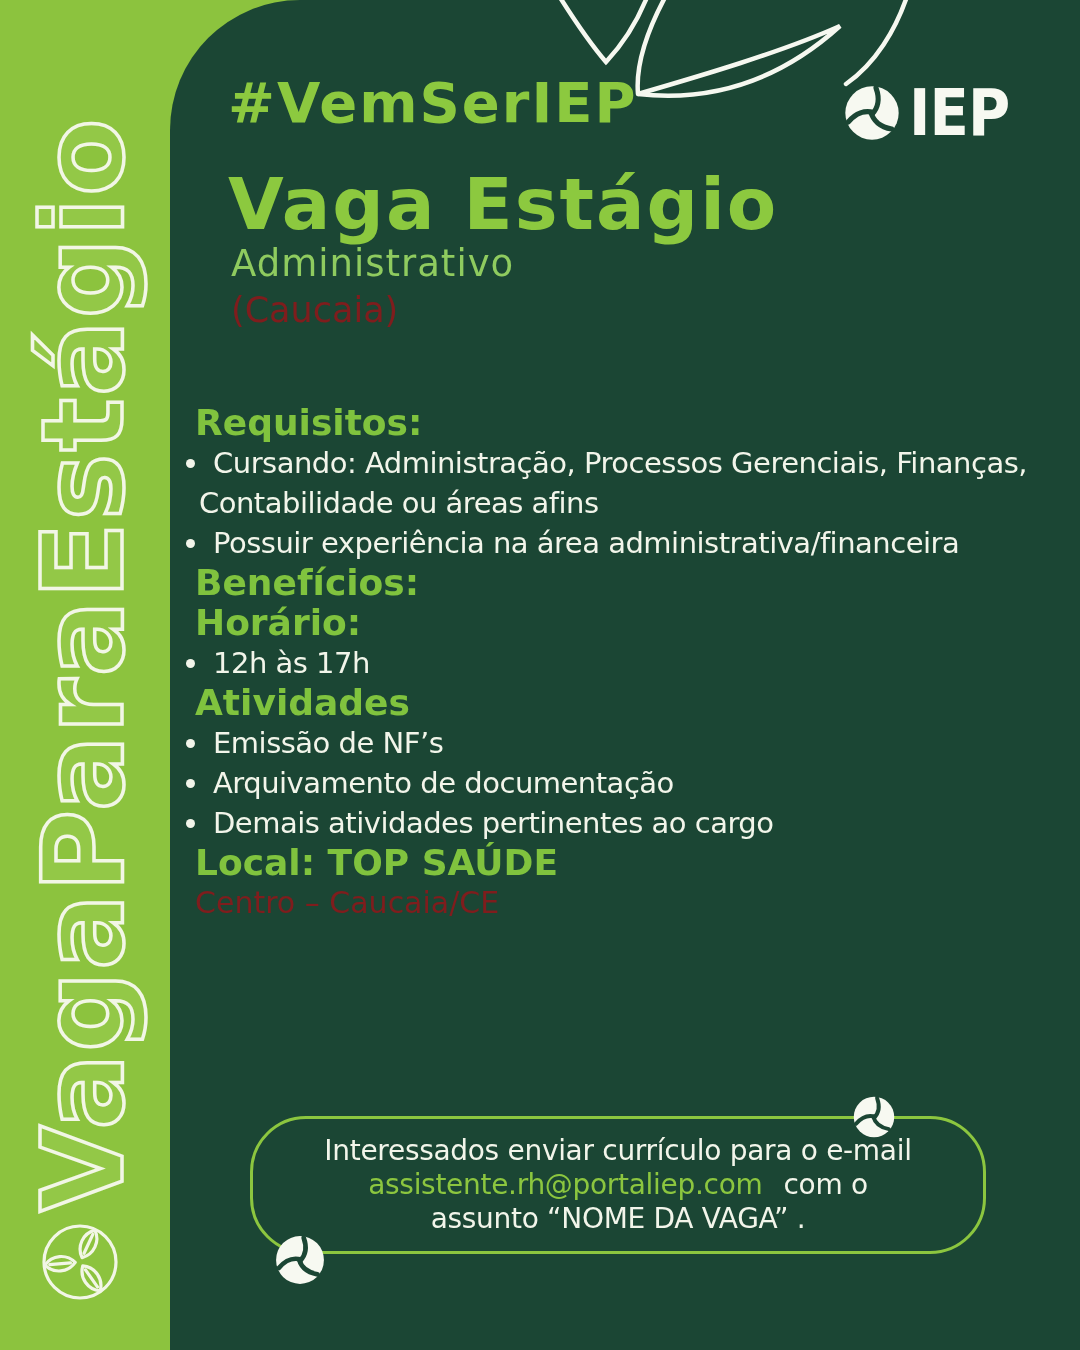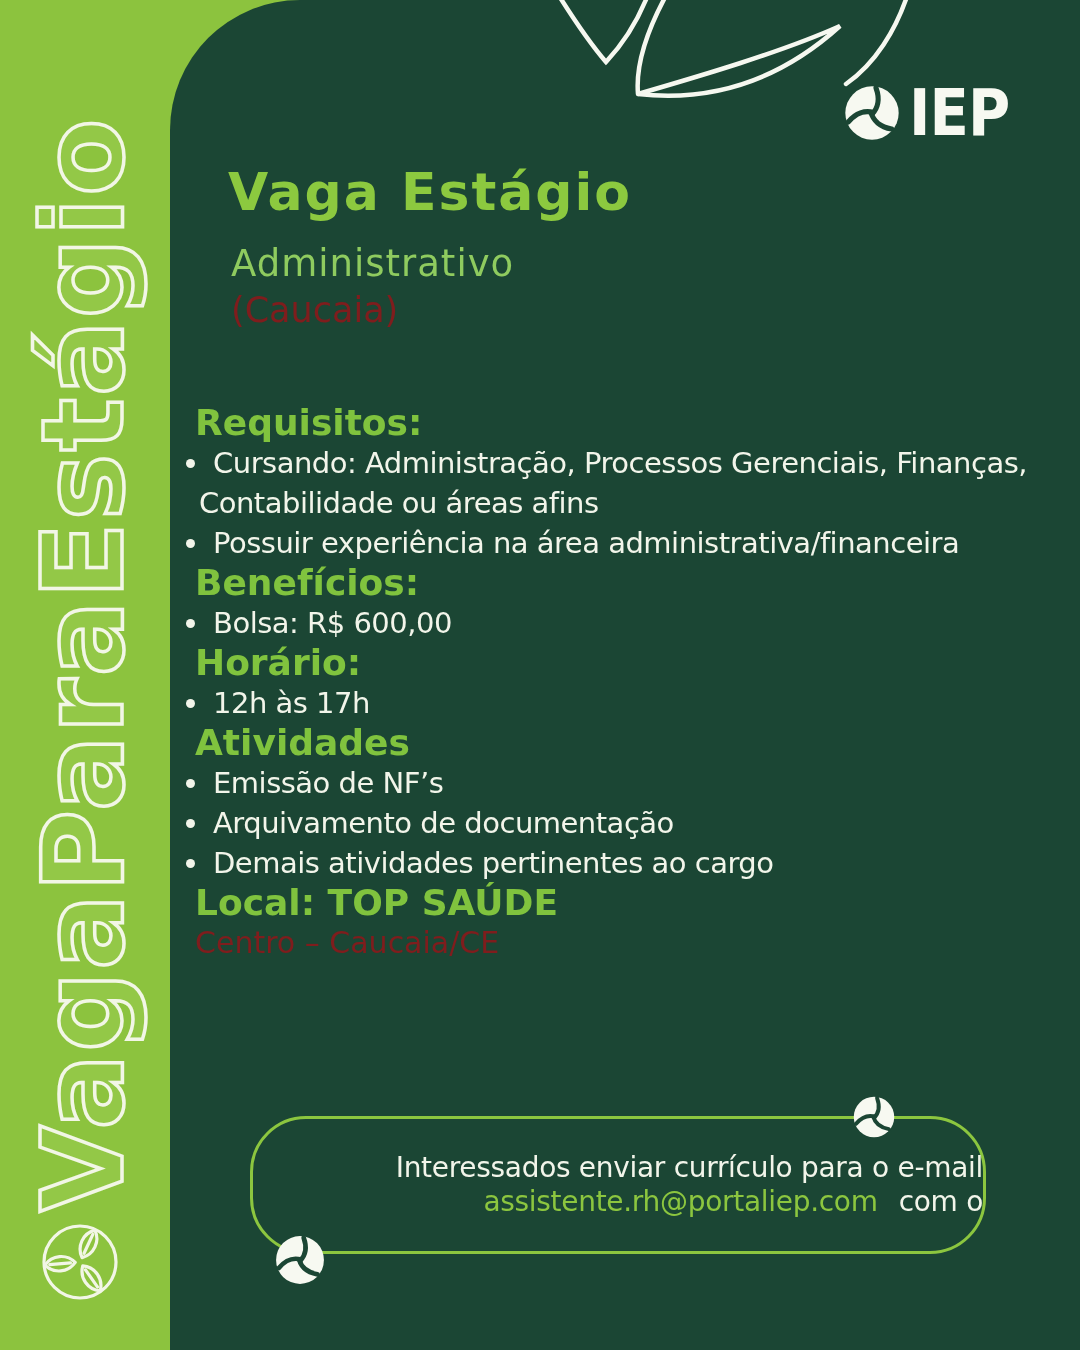--- a/index.html
+++ b/index.html
@@ -29,21 +29,21 @@
   
   .deco-leaves { position:absolute; left:510px; top:0; width:580px; height:170px; }
   .logo { position:absolute; left:843px; top:84px; display:flex; align-items:flex-end; }
   .logo-icon { width:58px; height:58px; }
   .logo-word {
     margin-left:8px; font-weight:bold; font-size:64px; line-height:58px;
     letter-spacing:-1px; color:#F7F9F1; display:inline-block; transform:scaleX(.9);
     transform-origin:left center;
   }
   .hashtag { position:absolute; left:228px; top:70px; font-weight:bold; font-size:56px; letter-spacing:2px; color:#8CC93F; }
-  .title    { position:absolute; left:228px; top:162px; font-weight:bold; font-size:52px; letter-spacing:2px; color:#8CC93F; }
+  .title    { position:absolute; left:228px; top:162px; font-weight:bold; font-size:72px; letter-spacing:2px; color:#8CC93F; }
   .subtitle { position:absolute; left:231px; top:242px; font-size:37px; letter-spacing:1px; color:#8FCB5F; }
   .location { position:absolute; left:231px; top:290px; font-size:35px; font-weight:500; color:#7f1d1d; }
 
   
   .content  { position:absolute; left:183px; top:403px; width:897px; }
   .content h3 {
     margin:0 0 0 12px; font-size:36px; line-height:40px;
     font-weight:bold; color:#80C33E; letter-spacing:0;
   }
   .blist { list-style:none; margin:0; padding:0; }
@@ -55,21 +55,21 @@
     content:""; position:absolute; left:3px; top:16px;
     width:9px; height:9px; border-radius:50%; background:#F2F5EA;
   }
   .addr { margin-left:12px; font-size:30px; line-height:40px; color:#7f1d1d; }
 
   
   .contact-box {
     position:absolute; left:250px; top:1116px; width:730px; height:132px;
     border:3px solid #8CC63F; border-radius:56px;
     display:flex; flex-direction:column; justify-content:center;
-    text-align:right; color:#F2F5EA;
+    text-align:center; color:#F2F5EA;
   }
   .c-line { font-size:28px; line-height:34px; letter-spacing:-0.3px; }
   .email  { color:#8CC63F; }
   .c-rest { margin-left:21px; }
   .leaf-tr { position:absolute; left:852px; top:1095px; width:44px; height:44px; }
   .leaf-bl { position:absolute; left:274px; top:1234px; width:52px; height:52px; }
 </style>
 </head>
 <body>
 
@@ -116,53 +116,52 @@
     </g>
   </svg>
 
   <div class="logo">
     <svg class="logo-icon">
         <use href="#lb-solid"></use>
       </svg>
     <span class="logo-word">IEP</span>
   </div>
 
+  <div class="hashtag">#VemSerIEP</div>
   <div class="title">Vaga Estágio</div>
   <div class="subtitle">Administrativo</div>
   <div class="location">(Caucaia)</div>
 
   <div class="content">
     <h3>Requisitos:</h3>
     <ul class="blist">
       <li>Cursando: Administração, Processos Gerenciais, Finanças, Contabilidade ou áreas afins</li>
       <li>Possuir experiência na área administrativa/financeira</li>
     </ul>
     <h3>Benefícios:</h3>
-    <ul class="blist">
-      <li>Bolsa: R$ 600,00</li>
-    </ul>
     <h3>Horário:</h3>
     <ul class="blist">
       <li>12h às 17h</li>
     </ul>
     <h3>Atividades</h3>
     <ul class="blist">
       <li>Emissão de NF’s</li>
       <li>Arquivamento de documentação</li>
       <li>Demais atividades pertinentes ao cargo</li>
     </ul>
     <h3>Local: TOP SAÚDE</h3>
     <div class="addr">Centro – Caucaia/CE</div>
   </div>
 
   <div class="contact-box">
     <div class="c-line">Interessados enviar currículo para o e-mail</div>
     <div class="c-line">
       <span class="email">assistente.rh@portaliep.com</span><span class="c-rest">com o</span>
     </div>
+    <div class="c-line">assunto “NOME DA VAGA” .</div>
   </div>
   <svg class="leaf-tr">
       <use href="#lb-solid"></use>
     </svg>
   <svg class="leaf-bl">
       <use href="#lb-solid"></use>
     </svg>
 
   <div class="vtext-rot">VagaParaEstágio</div>
   <svg class="sidebar-leaf">

